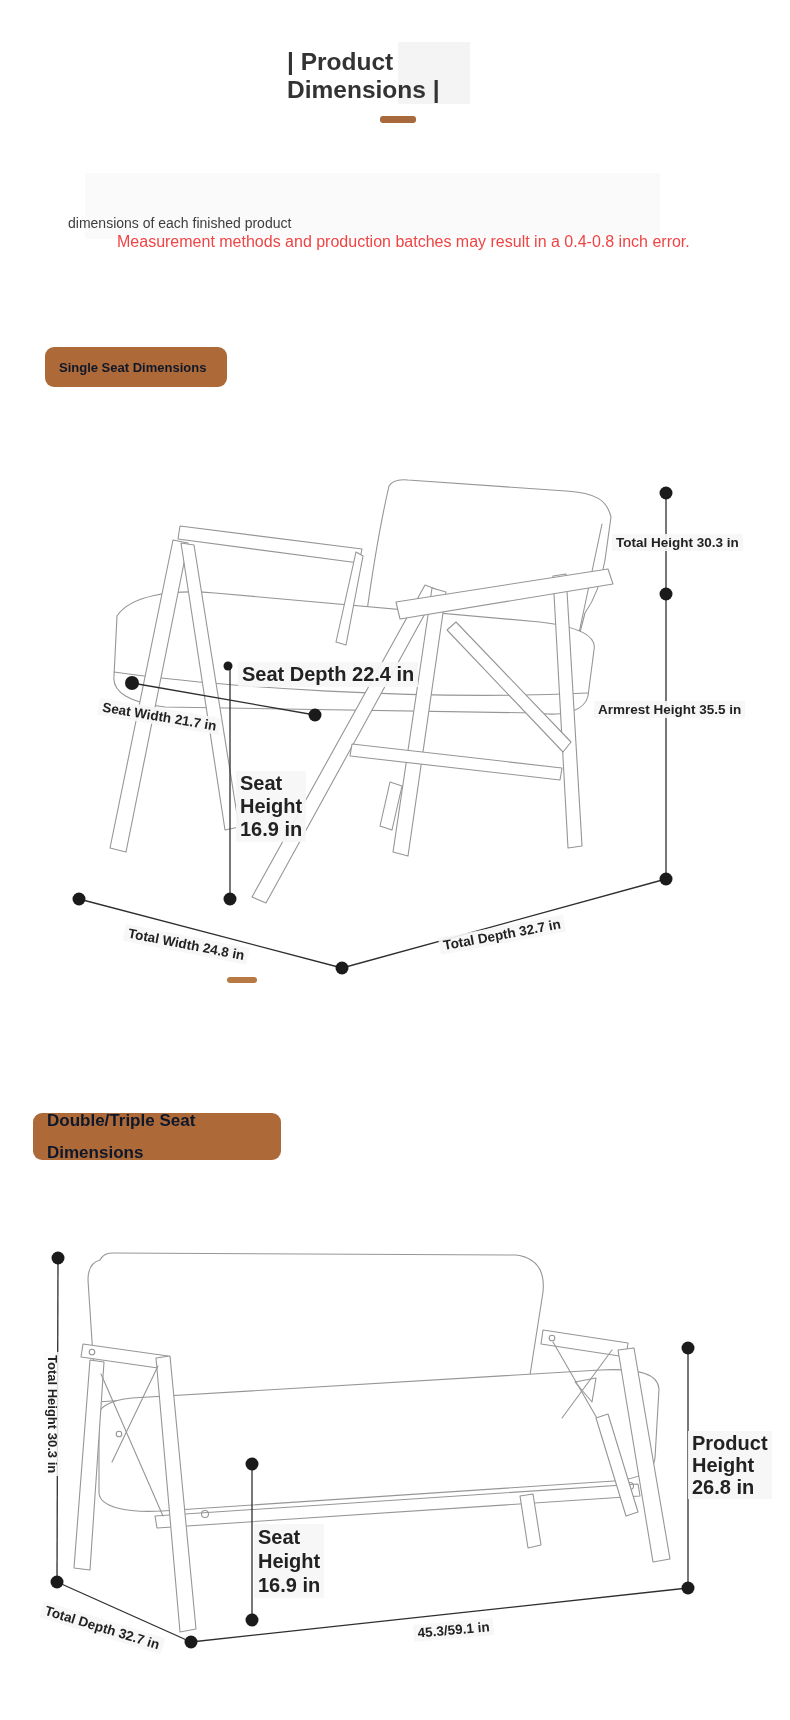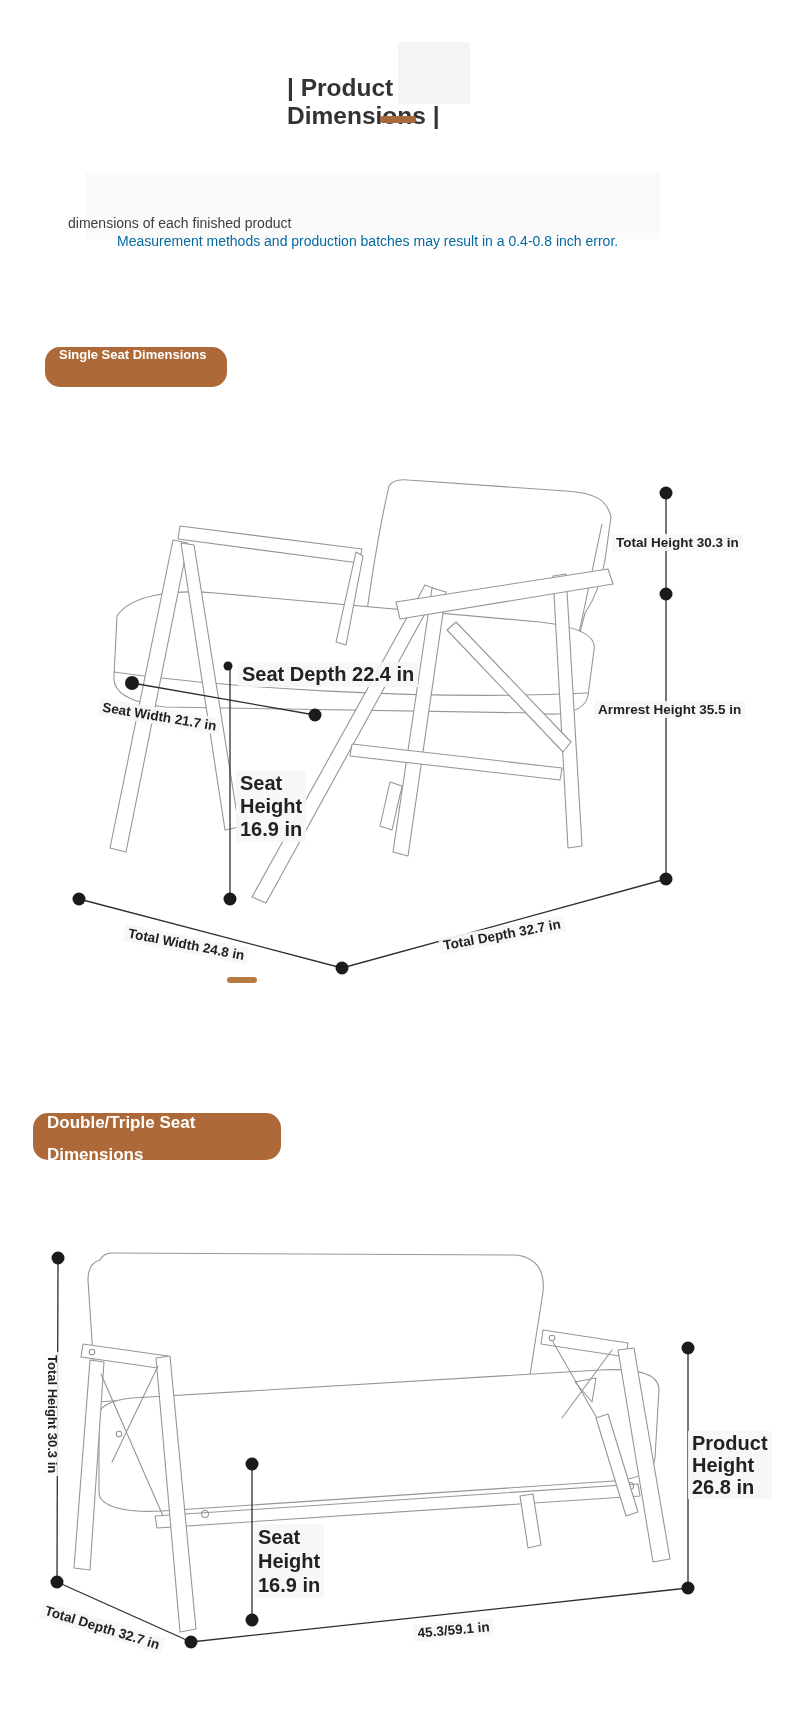--- a/index.html
+++ b/index.html
@@ -1,25 +1,25 @@
 <!DOCTYPE html>
 <html><head>
 <meta charset="utf-8">
 <style>
   html,body{margin:0;padding:0;background:#fff;}
   #page{position:relative;width:790px;height:1720px;background:#ffffff;overflow:hidden;
         font-family:"Liberation Sans",sans-serif;color:#232323;}
   #art{position:absolute;left:0;top:0;width:790px;height:1720px;}
   .abs{position:absolute;}
   .graybox{background:#f4f4f4;}
-  .title{font-size:24.5px;line-height:28px;font-weight:700;color:#333;white-space:pre-line;margin-top:26px;}
+  .title{font-size:24.5px;line-height:28px;font-weight:700;color:#333;white-space:pre-line;}
   .underline-bar{width:36px;height:6.5px;border-radius:3px;background:#a8693c;}
   .reminder{font-size:14px;line-height:19px;color:#3d3d3d;}
-  .reminder-sub{font-size:14px;line-height:19px;color:#0369a1;}
-  .badge{background:#ad6a38;color:#ffffff;border-radius:15px;display:flex;flex-direction:column;}
+  .reminder-sub{font-size:16px;line-height:19px;color:#ef4444;}
+  .badge{background:#ad6a38;color:#0f172a;border-radius:9px;display:flex;flex-direction:column;justify-content:center;}
   .badge1{width:168px;height:40px;padding-left:14px;font-size:13px;font-weight:600;}
   .badge2{width:234px;height:47px;padding-left:14px;font-size:17px;font-weight:700;line-height:20px;gap:12px;}
   .dim{position:absolute;color:#222;background:rgba(246,246,246,.92);padding:1px 4px;white-space:nowrap;}
   .dim-sm{font-size:13.5px;font-weight:600;}
   .dim-lg{font-size:20px;font-weight:700;line-height:23px;}
   .rot{transform-origin:left top;}
   .vert{writing-mode:vertical-rl;font-size:13px;font-weight:700;background:rgba(250,250,250,.85);padding:3px 1px;}
   .sliver{width:30px;height:6px;border-radius:3px;background:#b87a45;}
 </style>
 </head>

